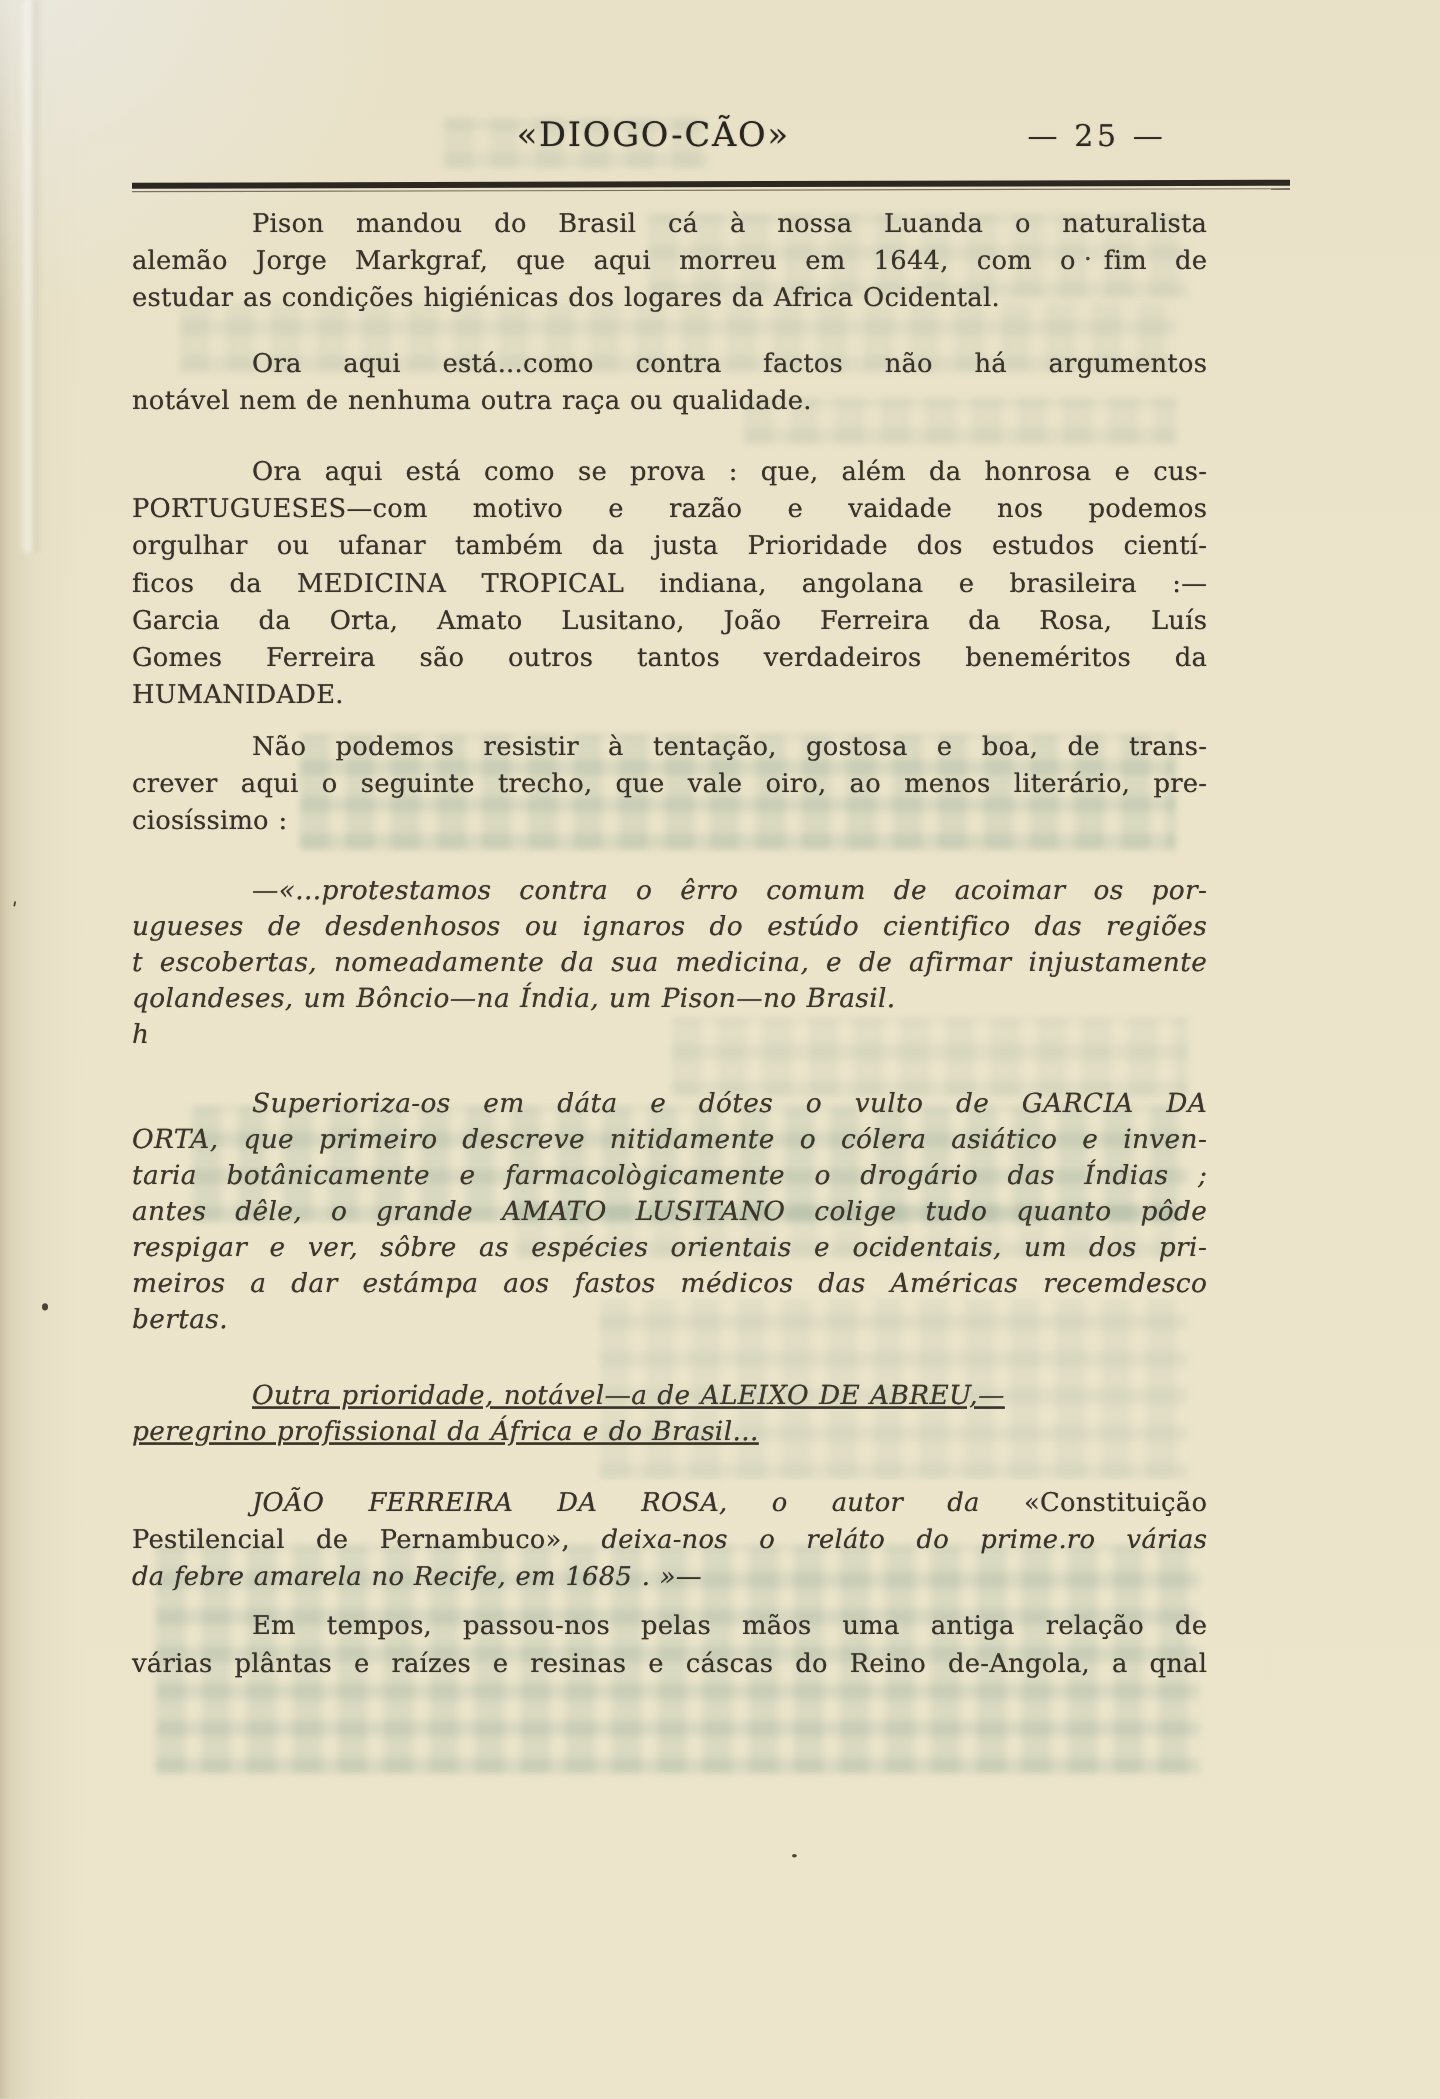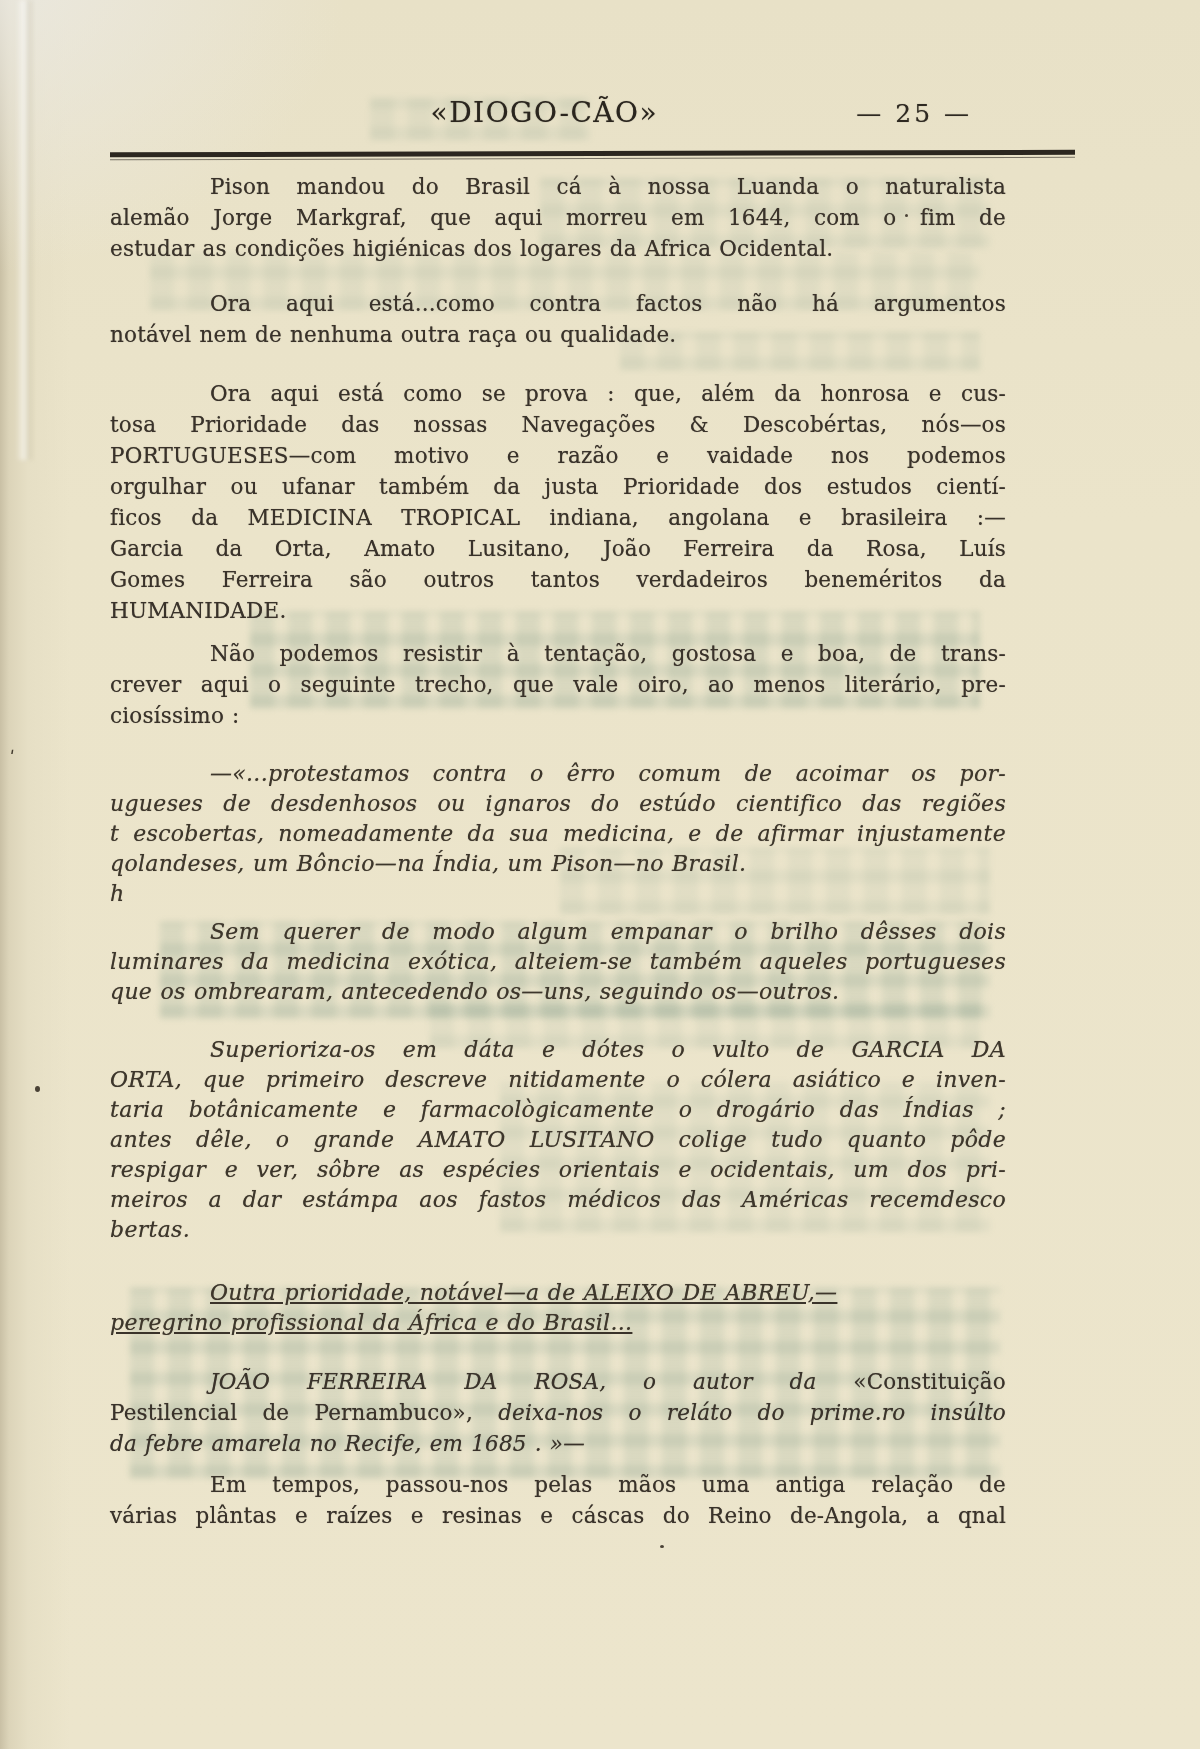--- a/index.html
+++ b/index.html
@@ -119,21 +119,20 @@
       <div class="ln last">estudar as condições higiénicas dos logares da Africa Ocidental.</div>
     </section>
 
     <section class="para m24">
       <div class="ln ind">Ora aqui está...como contra factos não há argumentos</div>
       <div class="ln last">notável nem de nenhuma outra raça ou qualidade.</div>
     </section>
 
     <section class="para m28">
       <div class="ln ind">Ora aqui está como se prova : que, além da honrosa e cus-</div>
-      <div class="ln">tosa Prioridade das nossas Navegações &amp; Descobértas, nós—os</div>
       <div class="ln">PORTUGUESES—com motivo e razão e vaidade nos podemos</div>
       <div class="ln">orgulhar ou ufanar também da justa Prioridade dos estudos cientí-</div>
       <div class="ln">ficos da MEDICINA TROPICAL indiana, angolana e brasileira :—</div>
       <div class="ln">Garcia da Orta, Amato Lusitano, João Ferreira da Rosa, Luís</div>
       <div class="ln">Gomes Ferreira são outros tantos verdadeiros beneméritos da</div>
       <div class="ln last">HUMANIDADE.</div>
     </section>
 
     <section class="para m12">
       <div class="ln ind">Não podemos resistir à tentação, gostosa e boa, de trans-</div>
@@ -142,44 +141,39 @@
     </section>
 
     <section class="para itP m28">
       <div class="ln ind">—«...protestamos contra o êrro comum de acoimar os por-</div>
       <div class="ln">ugueses de desdenhosos ou ignaros do estúdo cientifico das regiões</div>
       <div class="ln">t escobertas, nomeadamente da sua medicina, e de afirmar injustamente</div>
       <div class="ln last">qolandeses, um Bôncio—na Índia, um Pison—no Brasil.</div>
       <div class="ln last">h</div>
     </section>
 
-    <section class="para itP m8">
-      <div class="ln ind">Sem querer de modo algum empanar o brilho dêsses dois</div>
-      <div class="ln">luminares da medicina exótica, alteiem-se também aqueles portugueses</div>
-      <div class="ln last">que os ombrearam, antecedendo os—uns, seguindo os—outros.</div>
-    </section>
 
     <section class="para itP m28">
       <div class="ln ind">Superioriza-os em dáta e dótes o vulto de GARCIA DA</div>
       <div class="ln">ORTA, que primeiro descreve nitidamente o cólera asiático e inven-</div>
       <div class="ln">taria botânicamente e farmacològicamente o drogário das Índias ;</div>
       <div class="ln">antes dêle, o grande AMATO LUSITANO colige tudo quanto pôde</div>
       <div class="ln">respigar e ver, sôbre as espécies orientais e ocidentais, um dos pri-</div>
       <div class="ln">meiros a dar estámpa aos fastos médicos das Américas recemdesco</div>
       <div class="ln last">bertas.</div>
     </section>
 
     <section class="para itP m26">
       <div class="ln ind last">Outra prioridade, notável—a de ALEIXO DE ABREU,—</div>
       <div class="ln last">peregrino profissional da África e do Brasil...</div>
     </section>
 
     <section class="para m28">
       <div class="ln ind"><span class="seg-it">JOÃO FERREIRA DA ROSA, o autor da </span><span class="seg-rm">«Constituição</span></div>
-      <div class="ln"><span class="seg-rm">Pestilencial de Pernambuco», </span><span class="seg-it">deixa-nos o reláto do prime.ro insúlto</span></div>
+      <div class="ln"><span class="seg-rm">Pestilencial de Pernambuco», </span><span class="seg-it">deixa-nos o reláto do prime.ro várias</span></div>
       <div class="ln last"><span class="seg-it">da febre amarela no Recife, em 1685 . »—</span></div>
     </section>
 
     <section class="para m10">
       <div class="ln ind">Em tempos, passou-nos pelas mãos uma antiga relação de</div>
       <div class="ln">várias plântas e raízes e resinas e cáscas do Reino de-Angola, a qnal</div>
     </section>
 
   </div>
 </div>

